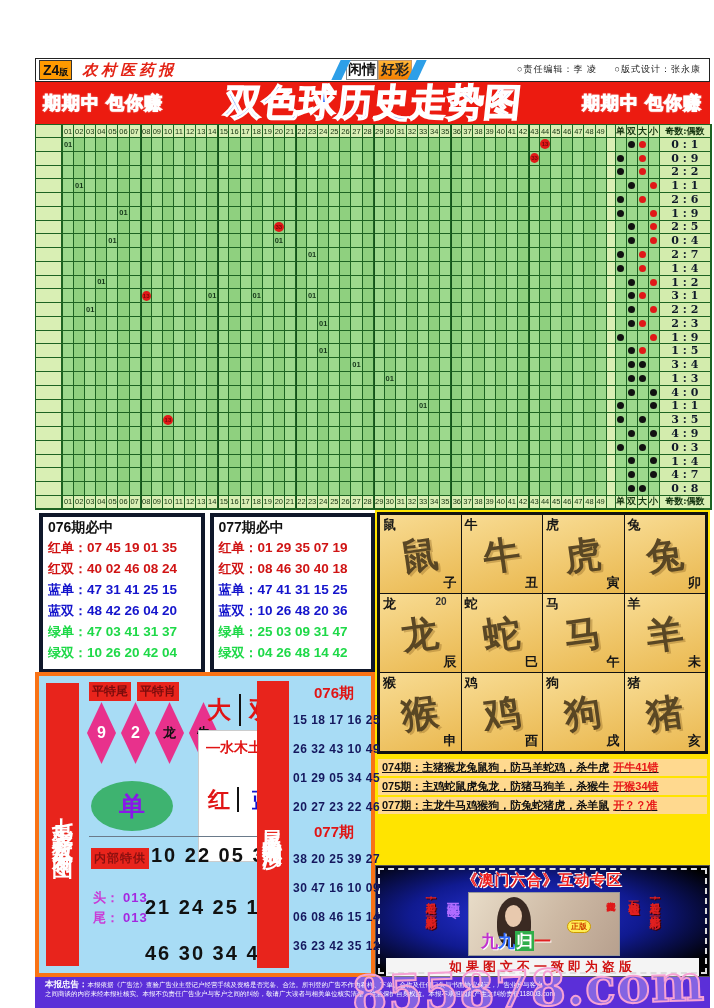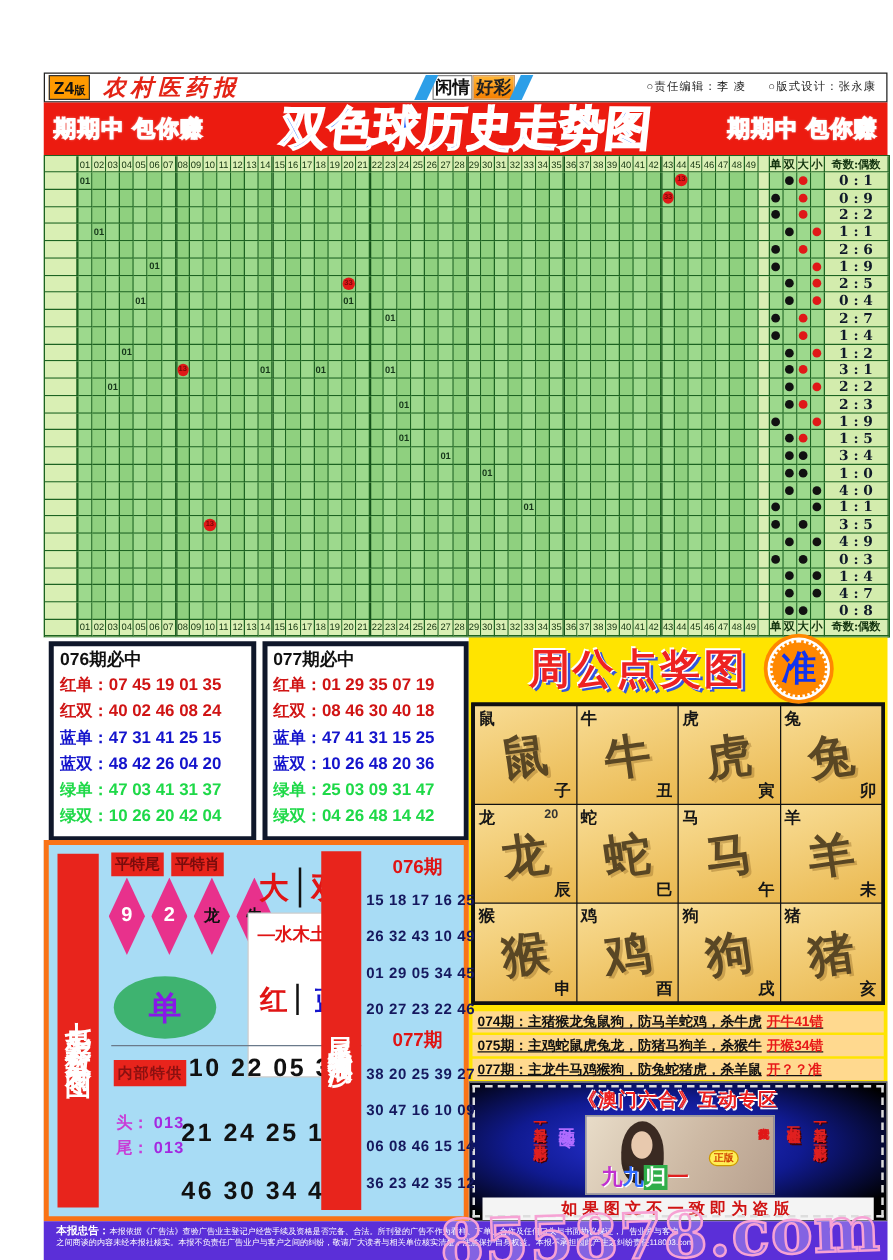--- a/index.html
+++ b/index.html
@@ -6,21 +6,21 @@
   .page{position:relative;width:714px;height:1008px;background:#fff;overflow:hidden;
         font-family:"Liberation Sans",sans-serif;margin-top:25px;}
   .abs{position:absolute;}
 
   
   #hdr{left:35px;top:33px;width:673px;height:22px;border:1px solid #222;background:#fff;
        display:flex;align-items:center;}
   .ed-box{background:#ff9a00;border:1px solid #333;font-weight:900;font-size:14px;color:#111;
           padding:0 3px;margin-left:3px;height:18px;line-height:18px;}
   .ed-box small{font-size:9px;font-weight:700;}
-  .paper{font-family:"DejaVu Serif",serif;font-weight:900;font-size:18px;color:#e32315;
+  .paper{font-family:"DejaVu Serif",serif;font-weight:900;font-size:15px;color:#e32315;
          margin-left:10px;letter-spacing:4px;font-style:italic;}
   .mid-banner{position:absolute;left:300px;top:0;height:22px;display:flex;align-items:center;}
   .blue-sl{width:10px;height:20px;background:#2d9fe8;transform:skewX(-25deg);}
   .blue-sr{width:10px;height:20px;background:#2d9fe8;transform:skewX(-25deg);}
   .mid-banner .t1{font-family:"DejaVu Serif",serif;font-weight:900;font-size:14px;color:#111;
                   border:1px solid #888;padding:0 1px;background:#fff;}
   .mid-banner .t2{font-family:"DejaVu Serif",serif;font-weight:900;font-size:14px;color:#222;
                   background:linear-gradient(180deg,#ffb637,#f57f00);padding:0 2px;border:1px solid #c96;}
   .credits{position:absolute;right:8px;top:4px;font-size:9px;color:#222;letter-spacing:1px;}
   .credits span{margin-left:14px;}
@@ -1398,21 +1398,21 @@
         <div class="gc cc odd"></div>
         <div class="gc cgap"></div>
         <div class="gc cd"></div>
         <div class="gc cd">
           <span class="dot"></span>
         </div>
         <div class="gc cd">
           <span class="dot"></span>
         </div>
         <div class="gc cd"></div>
-        <div class="gc cr">1 : 0</div>
+        <div class="gc cr">1 : 3</div>
       </div>
       <div class="grow">
         <div class="gc cl"></div>
         <div class="gc cc odd"></div>
         <div class="gc cc even"></div>
         <div class="gc cc odd"></div>
         <div class="gc cc even"></div>
         <div class="gc cc odd"></div>
         <div class="gc cc even"></div>
         <div class="gc cc odd"></div>
@@ -1982,24 +1982,20 @@
         <div class="pick-row pc-red"><span class="lbl">红单：</span><span>01 29 35 07 19</span></div>
         <div class="pick-row pc-red"><span class="lbl">红双：</span><span>08 46 30 40 18</span></div>
         <div class="pick-row pc-blue"><span class="lbl">蓝单：</span><span>47 41 31 15 25</span></div>
         <div class="pick-row pc-blue"><span class="lbl">蓝双：</span><span>10 26 48 20 36</span></div>
         <div class="pick-row pc-green"><span class="lbl">绿单：</span><span>25 03 09 31 47</span></div>
         <div class="pick-row pc-green"><span class="lbl">绿双：</span><span>04 26 48 14 42</span></div>
       </div>
     </div>
 
   <div class="abs" id="yellow">
-    <div class="zg-titlebar">
-      <span class="zg-title">周公点奖图</span>
-      <span class="zg-badge">准</span>
-    </div>
     <div class="zo-grid">
         <div class="zo-cell">
           <span class="zo-art">鼠</span>
           <span class="zo-name">鼠</span>
           <span class="zo-branch">子</span>
         </div>
         <div class="zo-cell">
           <span class="zo-art">牛</span>
           <span class="zo-name">牛</span>
           <span class="zo-branch">丑</span>

